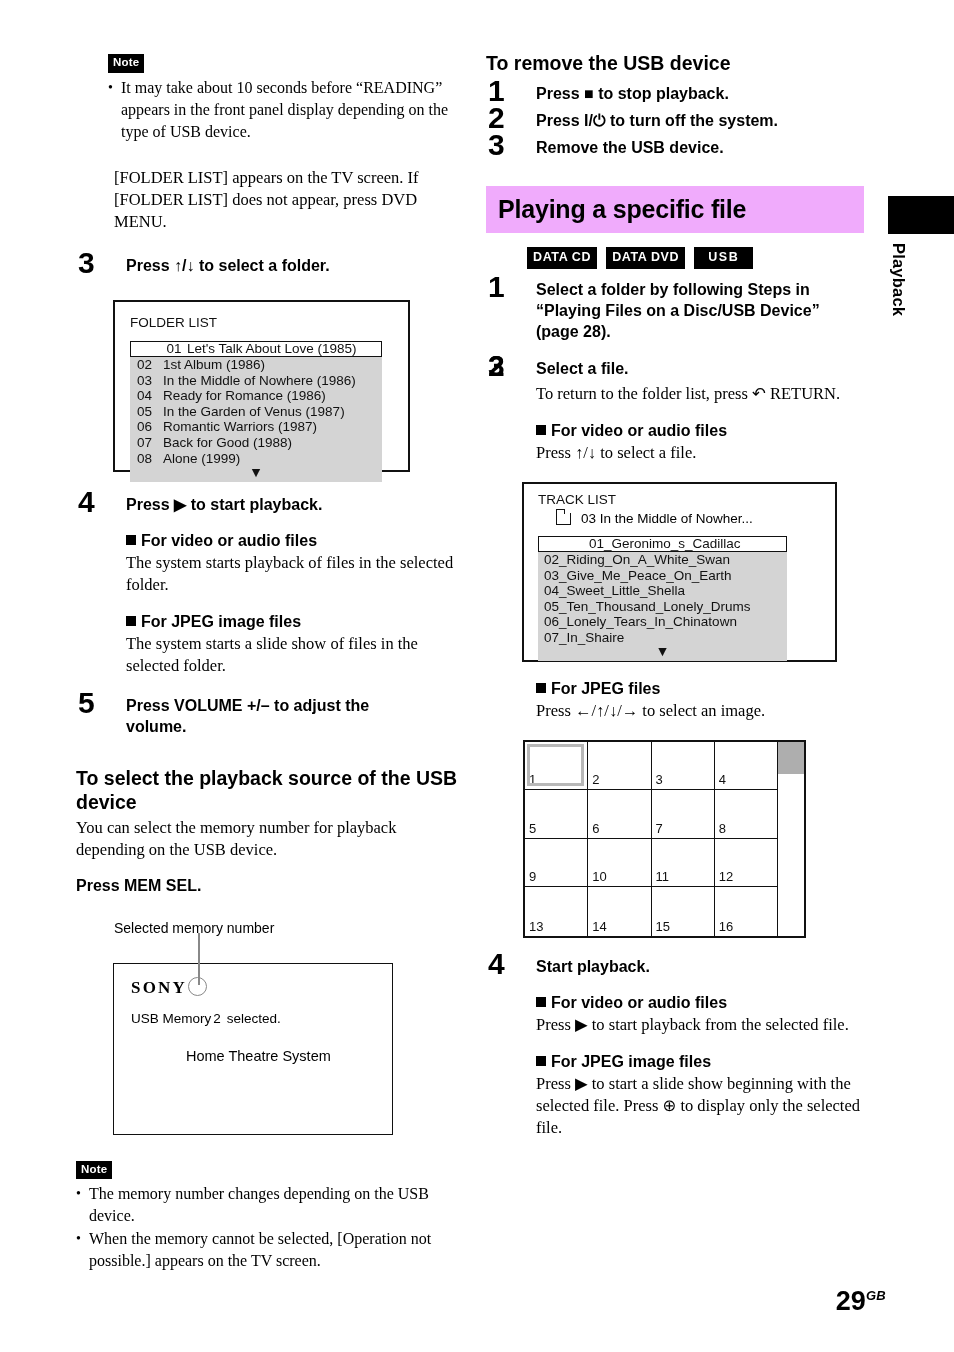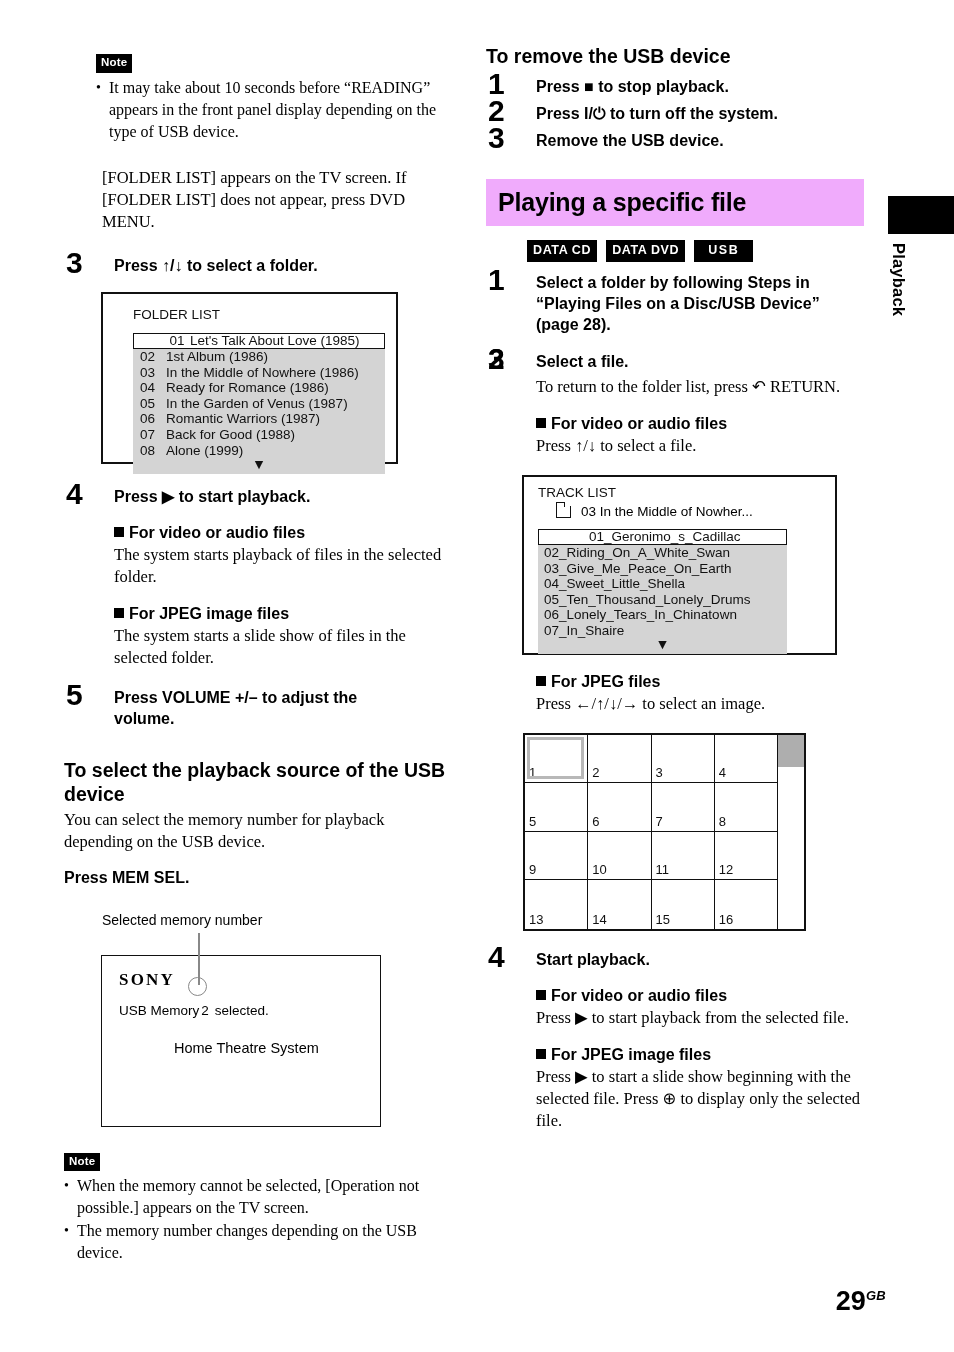--- a/index.html
+++ b/index.html
@@ -13,21 +13,21 @@
     font-family: "Liberation Serif", serif;
     color: #000000;
     overflow: hidden;
   }
 
   
   .col {
     position: absolute;
     top: 0;
   }
-  .col-left  { left: 64px;  width: 385px; }
+  .col-left  { left: 76px;  width: 385px; }
   .col-right { left: 486px; width: 378px; }
 
   .body-text {
     font-family: "Liberation Serif", serif;
     font-size: 16.5px;
     line-height: 22px;
   }
 
   .bold-head {
     font-family: "Liberation Sans", sans-serif;
@@ -171,25 +171,25 @@
   }
   .osd-caret {
     text-align: center;
     font-size: 11px;
     line-height: 11px;
     color: #111;
   }
 
   
   #folder-list-box {
-    margin-top: 16px;
+    margin-top: 24px;
     margin-left: 37px;
     width: 297px;
     height: 172px;
-    padding: 10px 0 0 16px;
+    padding: 10px 0 0 1px;
   }
   #folder-list-box .osd-title { margin: 3px 0 0 14px; }
   #folder-list-box .osd-list {
     margin: 10px 14px 0 14px;
     width: 252px;
     padding: 0 0 4px 0;
   }
   #folder-list-box .osd-row { padding: 0.5px 0 0.5px 7px; }
   #folder-list-box .osd-row.sel { padding: 0px 0 0px 5.5px; margin-bottom: 0.5px;}
   #folder-list-box .osd-num { display:inline-block; width: 26px; }
@@ -447,31 +447,31 @@
     <div class="sony-logo">SONY</div>
     <div class="sony-line1">
       <span>USB Memory</span><span style="margin:0 6px 0 2px;">2</span><span>selected.</span>
     </div>
     <div class="sony-line2">Home Theatre System</div>
   </div>
 
   <div style="margin-top:24px;">
     <span class="note-tag">Note</span>
     <div class="note-list">
+      <div class="note-item">The memory number changes depending on the USB device.</div>
       <div class="note-item">When the memory cannot be selected, [Operation not possible.] appears on the TV screen.</div>
-      <div class="note-item">The memory number changes depending on the USB device.</div>
     </div>
   </div>
 
 </div>
 
 <div id="callout-leader"></div>
 <div id="callout-circle"></div>
 
-<div class="col col-right" style="top:44px;">
+<div class="col col-right" style="top:51px;">
 
   <div class="bold-head" style="font-size:19.5px; line-height:24px;">To remove the USB device</div>
 
   <div class="step step-tight" style="margin-top:8px;">
     <span class="num">1</span>
     <div class="step-title">Press ■ to stop playback.</div>
   </div>
   <div class="step step-tight">
     <span class="num">2</span>
     <div class="step-title">Press I/⏻ to turn off the system.</div>

